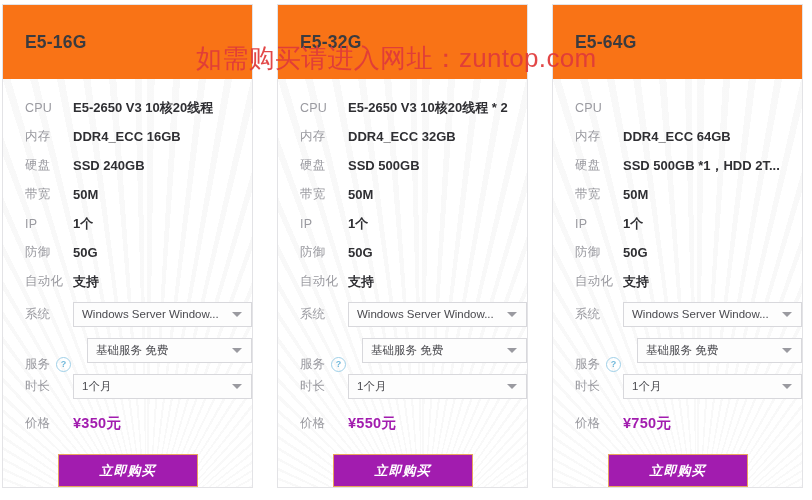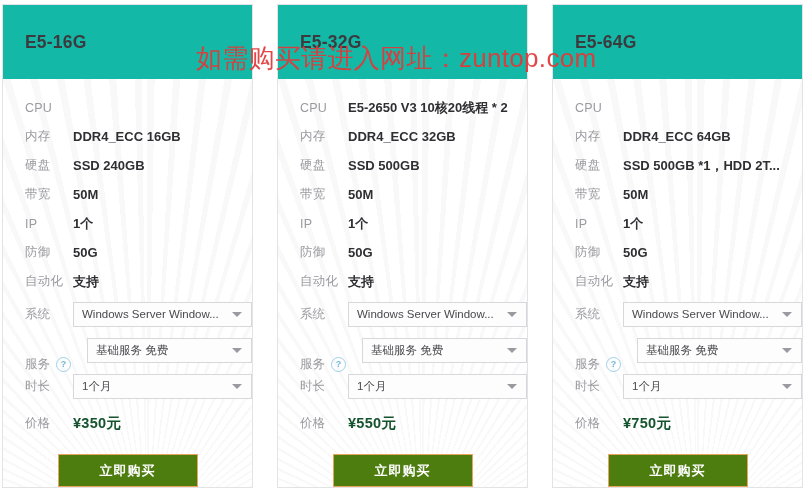--- a/index.html
+++ b/index.html
@@ -52,21 +52,21 @@
     pointer-events: none;
     background:
       repeating-conic-gradient(from 0deg at 58% 112%,
         rgba(0,0,0,0.028) 0deg 0.9deg,
         rgba(0,0,0,0) 0.9deg 3.2deg);
     opacity: .95;
   }
 
   .card-header {
     height: 74px;
-    background: #14b8a6;
+    background: #f97316;
     display: flex;
     align-items: center;
     padding-left: 22px;
     box-sizing: border-box;
     position: relative;
     z-index: 2;
   }
   .card-title {
     font-size: 17.5px;
     font-weight: bold;
@@ -175,44 +175,45 @@
   }
   .price-label {
     width: 48px;
     flex: 0 0 48px;
     font-size: 12.5px;
     color: #9a9aa0;
   }
   .price-value {
     font-size: 14.5px;
     font-weight: bold;
-    color: #14532d;
+    color: #a21caf;
     letter-spacing: .3px;
   }
 
   .buy-wrap {
     display: flex;
     justify-content: center;
     margin-top: 14px;
     position: relative;
   }
   .buy-btn {
     width: 140px;
     height: 33px;
-    background: #4d7c0f;
+    background: #a21caf;
     border: 1px solid #e8a45d;
     color: #ffffff;
     font-size: 13px;
     font-weight: bold;
     display: flex;
     align-items: center;
     justify-content: center;
     cursor: pointer;
     box-sizing: border-box;
     letter-spacing: 1px;
+    font-style: italic;
   }
 
   
   .red-watermark {
     position: absolute;
     top: 41px;
     left: 196px;
     z-index: 30;
     font-size: 26px;
     color: #e03a3a;
@@ -249,20 +250,21 @@
 
     <div class="card">
       <div class="swirl"></div>
       <div class="card-header">
         <div class="card-title">E5-16G</div>
       </div>
       <div class="card-body">
 
         <div class="spec-row">
           <div class="spec-label">CPU</div>
+          <div class="spec-value">E5-2650 V3 10核20线程</div>
         </div>
         <div class="spec-row">
           <div class="spec-label">内存</div>
           <div class="spec-value">DDR4_ECC 16GB</div>
         </div>
         <div class="spec-row">
           <div class="spec-label">硬盘</div>
           <div class="spec-value">SSD 240GB</div>
         </div>
         <div class="spec-row">

